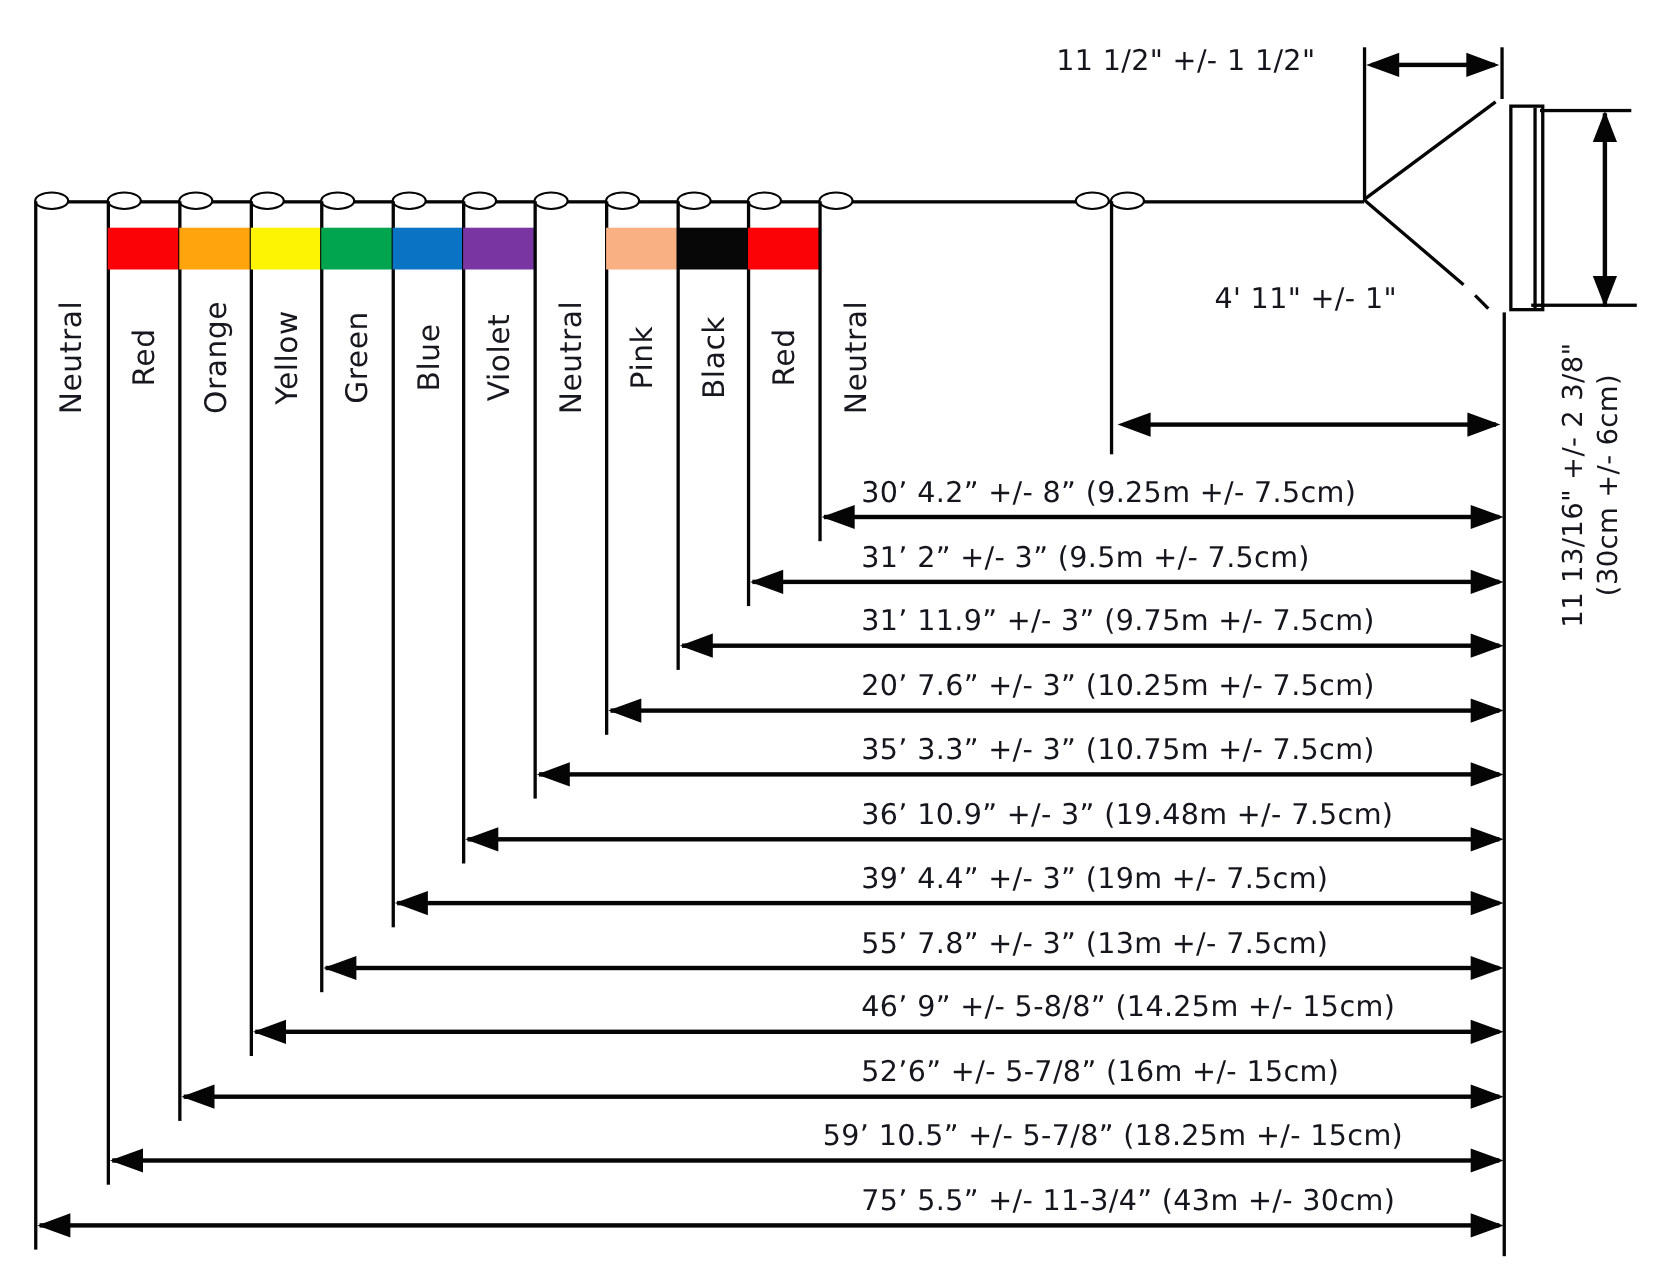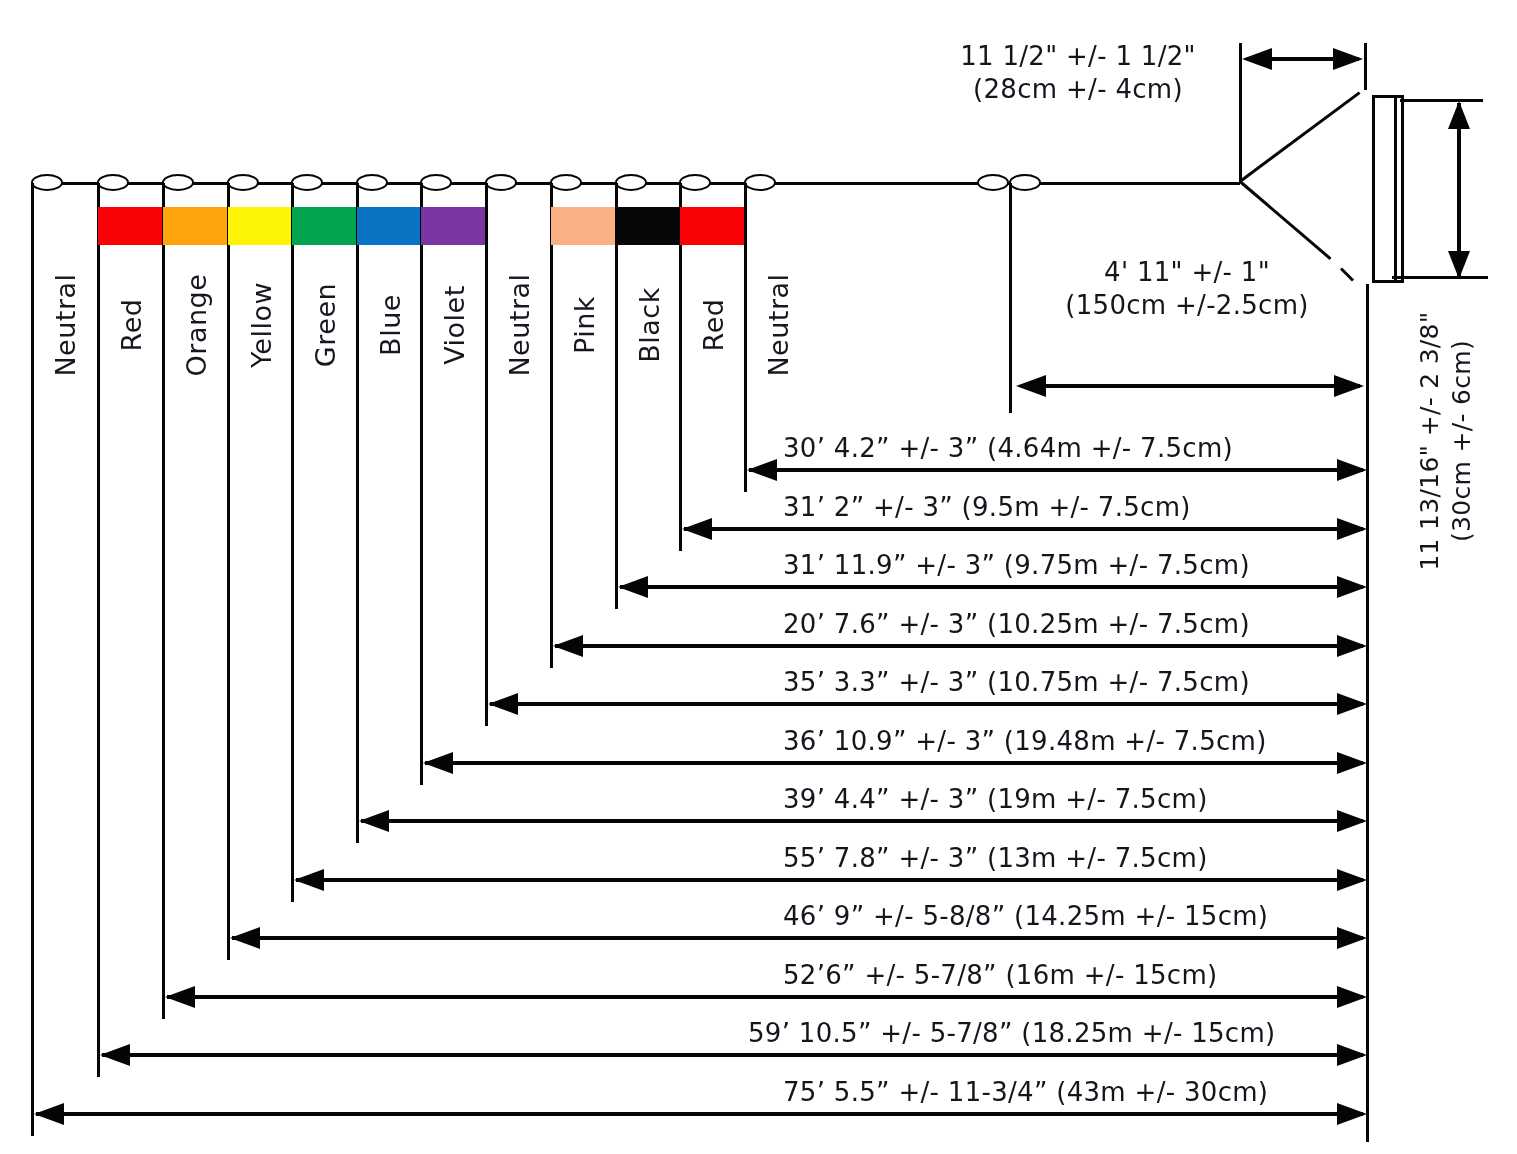--- a/index.html
+++ b/index.html
@@ -150,21 +150,21 @@
 
     <div class="wire-label" style="left: 698px; top: 308px;">Neutral</div>
   </div>
 </div>
 
   <div id="rows-layer">
   <div>
     <div class="ln" style="left: 749px; top: 468px; width: 614px; height: 4px;"></div>
     <div class="ah ah-left" style="left: 747px; top: 459px;"></div>
     <div class="ah ah-right" style="left: 1337px; top: 459px;"></div>
-    <div class="dim-text" style="left: 783px; top: 432px;">30’ 4.2” +/- 3” (4.64m +/- 7.5cm)</div>
+    <div class="dim-text" style="left: 783px; top: 432px;">30’ 4.2” +/- 8” (9.25m +/- 7.5cm)</div>
   </div>
 
   <div>
     <div class="ln" style="left: 684px; top: 527px; width: 679px; height: 4px;"></div>
     <div class="ah ah-left" style="left: 682px; top: 518px;"></div>
     <div class="ah ah-right" style="left: 1337px; top: 518px;"></div>
     <div class="dim-text" style="left: 783px; top: 491px;">31’ 2” +/- 3” (9.5m +/- 7.5cm)</div>
   </div>
 
   <div>
@@ -240,31 +240,29 @@
 
   <div class="loop" style="left:977px;top:174px;"></div>
   <div class="loop" style="left:1009px;top:174px;"></div>
   <div class="ln" style="left:1009px;top:183px;width:3px;height:230px;"></div>
 
   <div class="ln" style="left:1022px;top:384px;width:338px;height:4px;"></div>
   <div class="ah ah-left" style="left:1016px;top:375px;"></div>
   <div class="ah ah-right" style="left:1334px;top:375px;"></div>
   <div class="note" style="left:987px;top:256px;width:400px;">
     <div>4' 11" +/- 1"</div>
-    <div>(150cm +/-2.5cm)</div>
   </div>
 
   <div class="ln" style="left:1238.5px;top:43px;width:3px;height:139px;"></div>
   <div class="ln" style="left:1363.5px;top:43px;width:3px;height:47px;"></div>
   <div class="ln" style="left:1247px;top:57px;width:112px;height:4px;"></div>
   <div class="ah ah-left" style="left:1242px;top:48px;"></div>
   <div class="ah ah-right" style="left:1333px;top:48px;"></div>
   <div class="note" style="left:878px;top:40px;width:400px;">
     <div>11 1/2" +/- 1 1/2"</div>
-    <div>(28cm +/- 4cm)</div>
   </div>
 
   <div class="diag" style="left:1240px;top:179.5px;width:149px;transform:rotate(-36.6deg);"></div>
   <div class="diag" style="left:1240px;top:179.5px;width:119px;transform:rotate(40.5deg);"></div>
   <div class="diag" style="left:1341px;top:266.5px;width:17px;transform:rotate(45deg);"></div>
 
   <div id="connector-body"></div>
   <div class="ln" style="left:1394px;top:98px;width:3px;height:182px;"></div>
 
   <div class="ln" style="left:1400px;top:99px;width:83px;height:3px;"></div>

